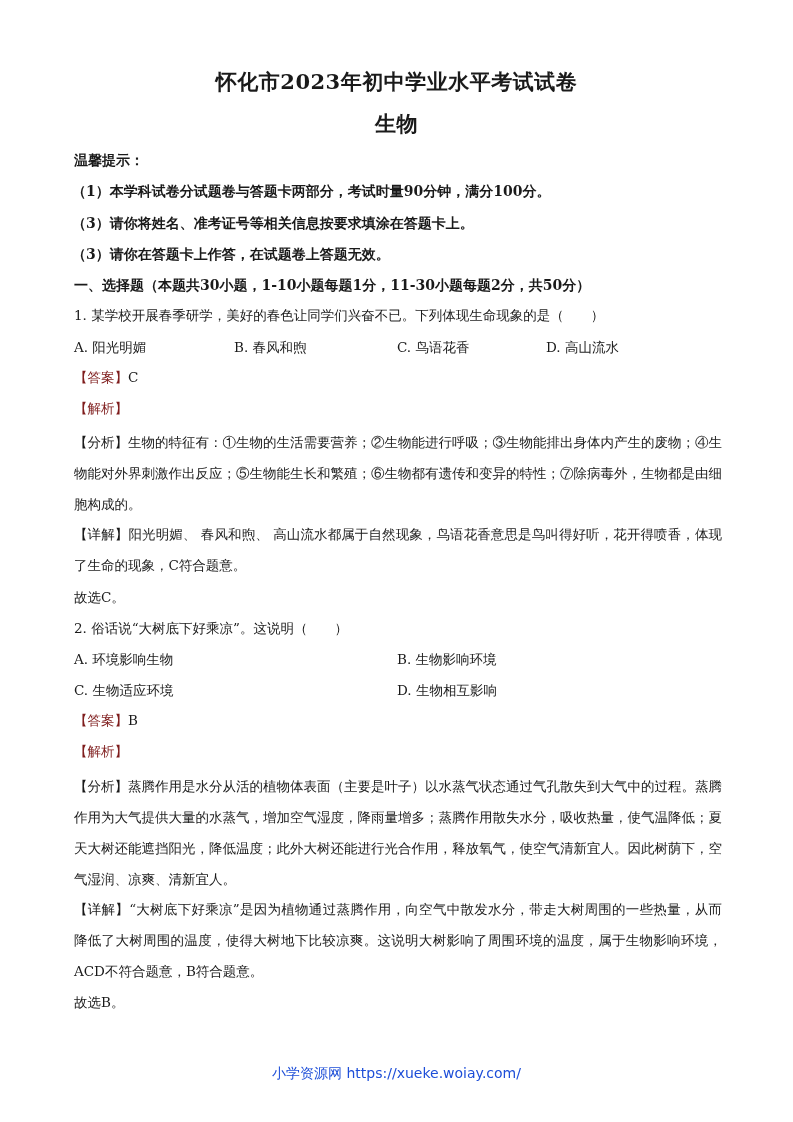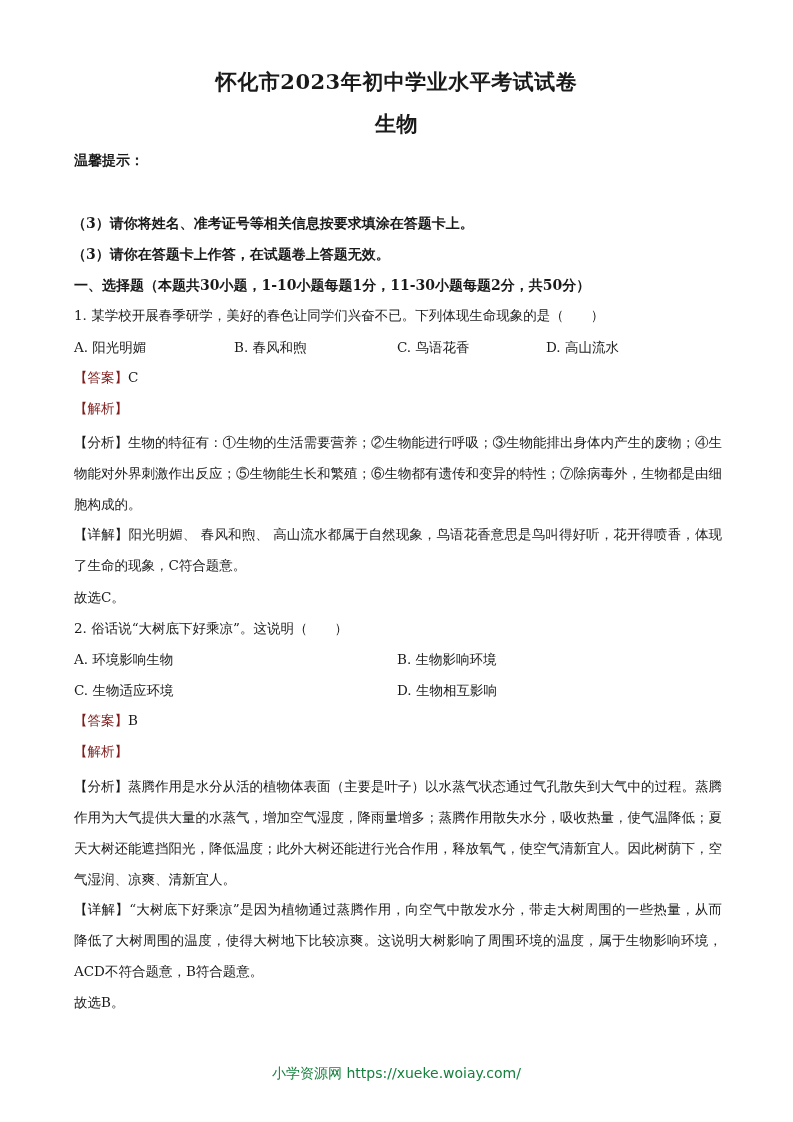--- a/index.html
+++ b/index.html
@@ -10,30 +10,31 @@
            font-size: 21px; letter-spacing: 0.5px; }
   .t1 { top: 68px; }
   .t2 { top: 110px; font-size: 21px; }
   .line { position: absolute; left: 74px; font-size: 13.5px; white-space: nowrap; line-height: 20px; }
   .bold { font-weight: bold; font-size: 14px; }
   .opt { position: absolute; font-size: 13.5px; white-space: nowrap; line-height: 20px; }
   .tag { color: #7f1d1d; }
   .para { position: absolute; left: 74px; width: 648px; font-size: 13.5px; line-height: 31px;
           text-align: justify; }
   .footer { position: absolute; top: 1065px; left: 0; width: 793px; text-align: center;
-            font-family: "DejaVu Sans", "Liberation Sans", sans-serif; font-size: 14px; color: #15803d; }
+            font-family: "DejaVu Sans", "Liberation Sans", sans-serif; font-size: 14px; color: #1d4ed8; }
 </style>
 </head>
 <body>
 
 <div class="page">
   <div class="title t1">怀化市2023年初中学业水平考试试卷</div>
   <div class="title t2">生物</div>
 
   <div class="line bold" style="top:150px;">温馨提示：</div>
+  <div class="line bold" style="top:181px;left:72px;">（1）本学科试卷分试题卷与答题卡两部分，考试时量90分钟，满分100分。</div>
   <div class="line bold" style="top:213px;left:72px;">（3）请你将姓名、准考证号等相关信息按要求填涂在答题卡上。</div>
   <div class="line bold" style="top:244px;left:72px;">（3）请你在答题卡上作答，在试题卷上答题无效。</div>
   <div class="line bold" style="top:275px;">一、选择题（本题共30小题，1-10小题每题1分，11-30小题每题2分，共50分）</div>
 
   <div class="line" style="top:305px;">1. 某学校开展春季研学，美好的春色让同学们兴奋不已。下列体现生命现象的是（　　）</div>
   <div class="opt" style="top:337px;left:74px;">A. 阳光明媚</div>
   <div class="opt" style="top:337px;left:234px;">B. 春风和煦</div>
   <div class="opt" style="top:337px;left:397px;">C. 鸟语花香</div>
   <div class="opt" style="top:337px;left:546px;">D. 高山流水</div>
 

